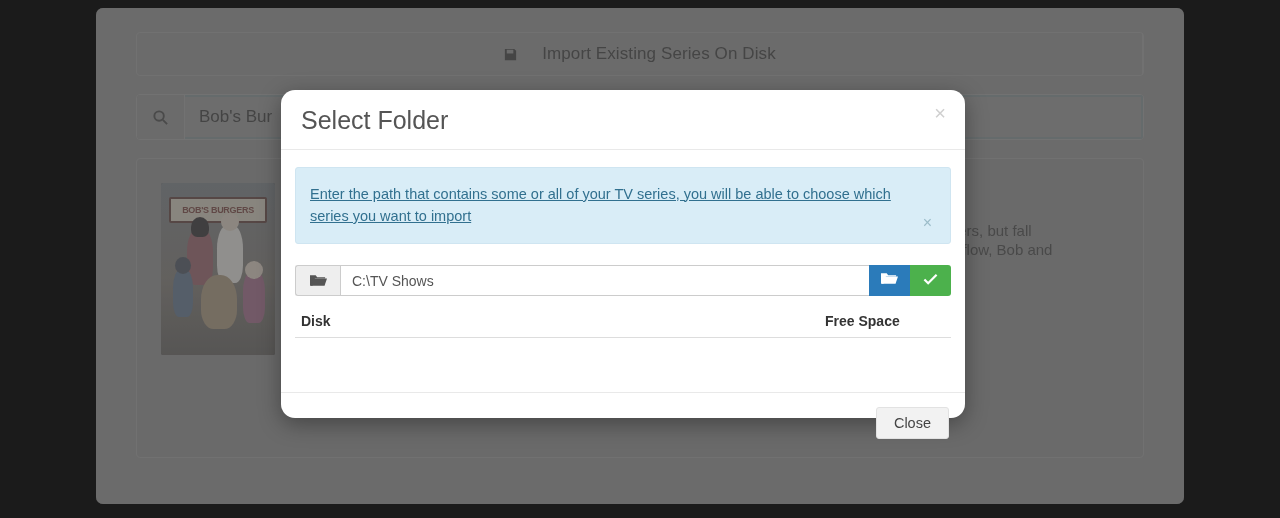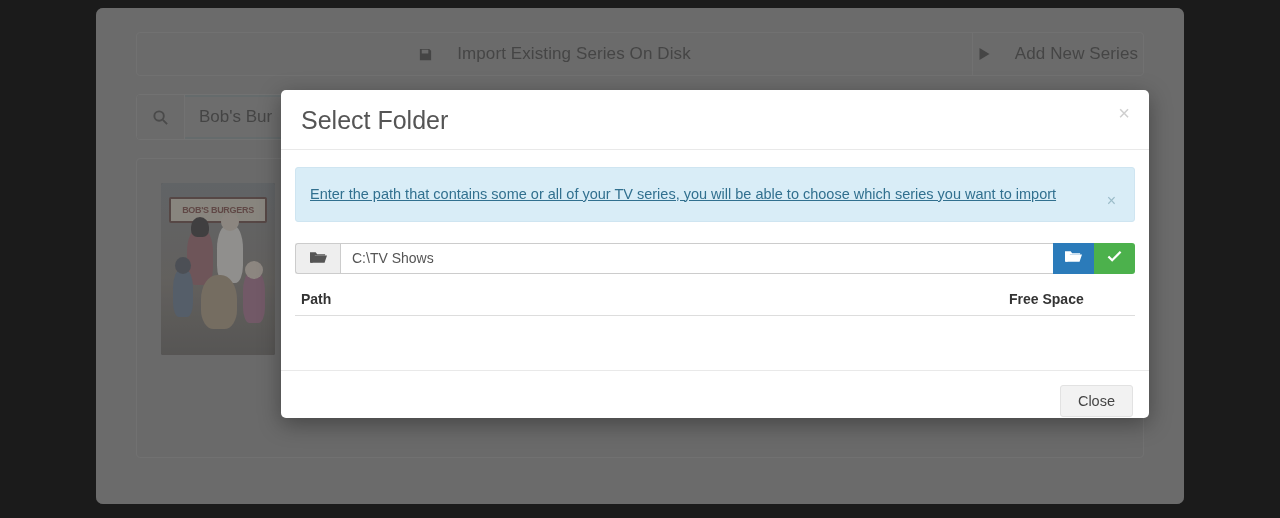--- a/index.html
+++ b/index.html
@@ -121,23 +121,23 @@
   .green-group { margin-top: 22px; display:inline-flex; border-radius:3px; overflow:hidden; background:#2f6b35; }
   .green-group div { padding:9px 18px; color:#cfe0cf; display:flex; align-items:center; justify-content:center; }
   .green-group div + div { border-left:1px solid #3b7b41; }
 
   .dim { position:absolute; inset:0; background: rgba(90,90,90,0.55); }
 
   
   .modal {
     position: absolute;
     left: 281px; top: 90px;
-    width: 868px; height: 328px;
+    width: 684px; height: 328px;
     background: #ffffff;
-    border-radius: 5px;
+    border-radius: 14px;
     box-shadow: 0 6px 22px rgba(0,0,0,0.35);
     z-index: 10;
     display: flex; flex-direction: column;
   }
   .modal-header {
     position: relative;
     padding: 17px 20px 14px 20px;
     border-bottom: 1px solid #e9e9e9;
   }
   .modal-title { font-size: 25px; color: #555; font-weight: normal; margin:0; line-height:1.1; }
@@ -231,28 +231,20 @@
     <div class="app">
 
       <div class="tabs">
         <div class="tab tab-import">
           <span class="tab-icon">
             <svg width="15" height="15" viewBox="0 0 16 16" fill="#303030">
               <path d="M2 2h10l2 2v10H2V2zm2 1v4h7V3H4zm0 7h8v3H4v-3z"></path>
             </svg>
           </span>
           <span>Import Existing Series On Disk</span>
-        </div>
-        <div class="tab tab-add">
-          <span class="tab-icon">
-            <svg width="13" height="14" viewBox="0 0 12 14" fill="#303030">
-                <path d="M1 1l10 6-10 6z"></path>
-              </svg>
-          </span>
-          <span>Add New Series</span>
         </div>
       </div>
 
       <div class="searchbar">
         <div class="search-addon">
           <svg width="17" height="17" viewBox="0 0 18 18" fill="none" stroke="#3c3c3c" stroke-width="2">
             <circle cx="7.5" cy="7.5" r="5"></circle>
               <line x1="11.5" y1="11.5" x2="16" y2="16"></line>
           </svg>
         </div>
@@ -334,21 +326,21 @@
         <button class="btn-green">
           <span>
             <svg width="15" height="13" viewBox="0 0 16 13" fill="none" stroke="#fff" stroke-width="2.4">
               <path d="M1.5 6.5l4 4 9-9"></path>
             </svg>
           </span>
         </button>
       </div>
 
       <div class="table-head">
-        <div class="col-path">Path</div>
+        <div class="col-path">Disk</div>
         <div class="col-free">Free Space</div>
       </div>
       <div class="table-rows"></div>
 
     </div>
 
     <div class="modal-footer">
       <button class="btn-close">Close</button>
     </div>
   </div>

